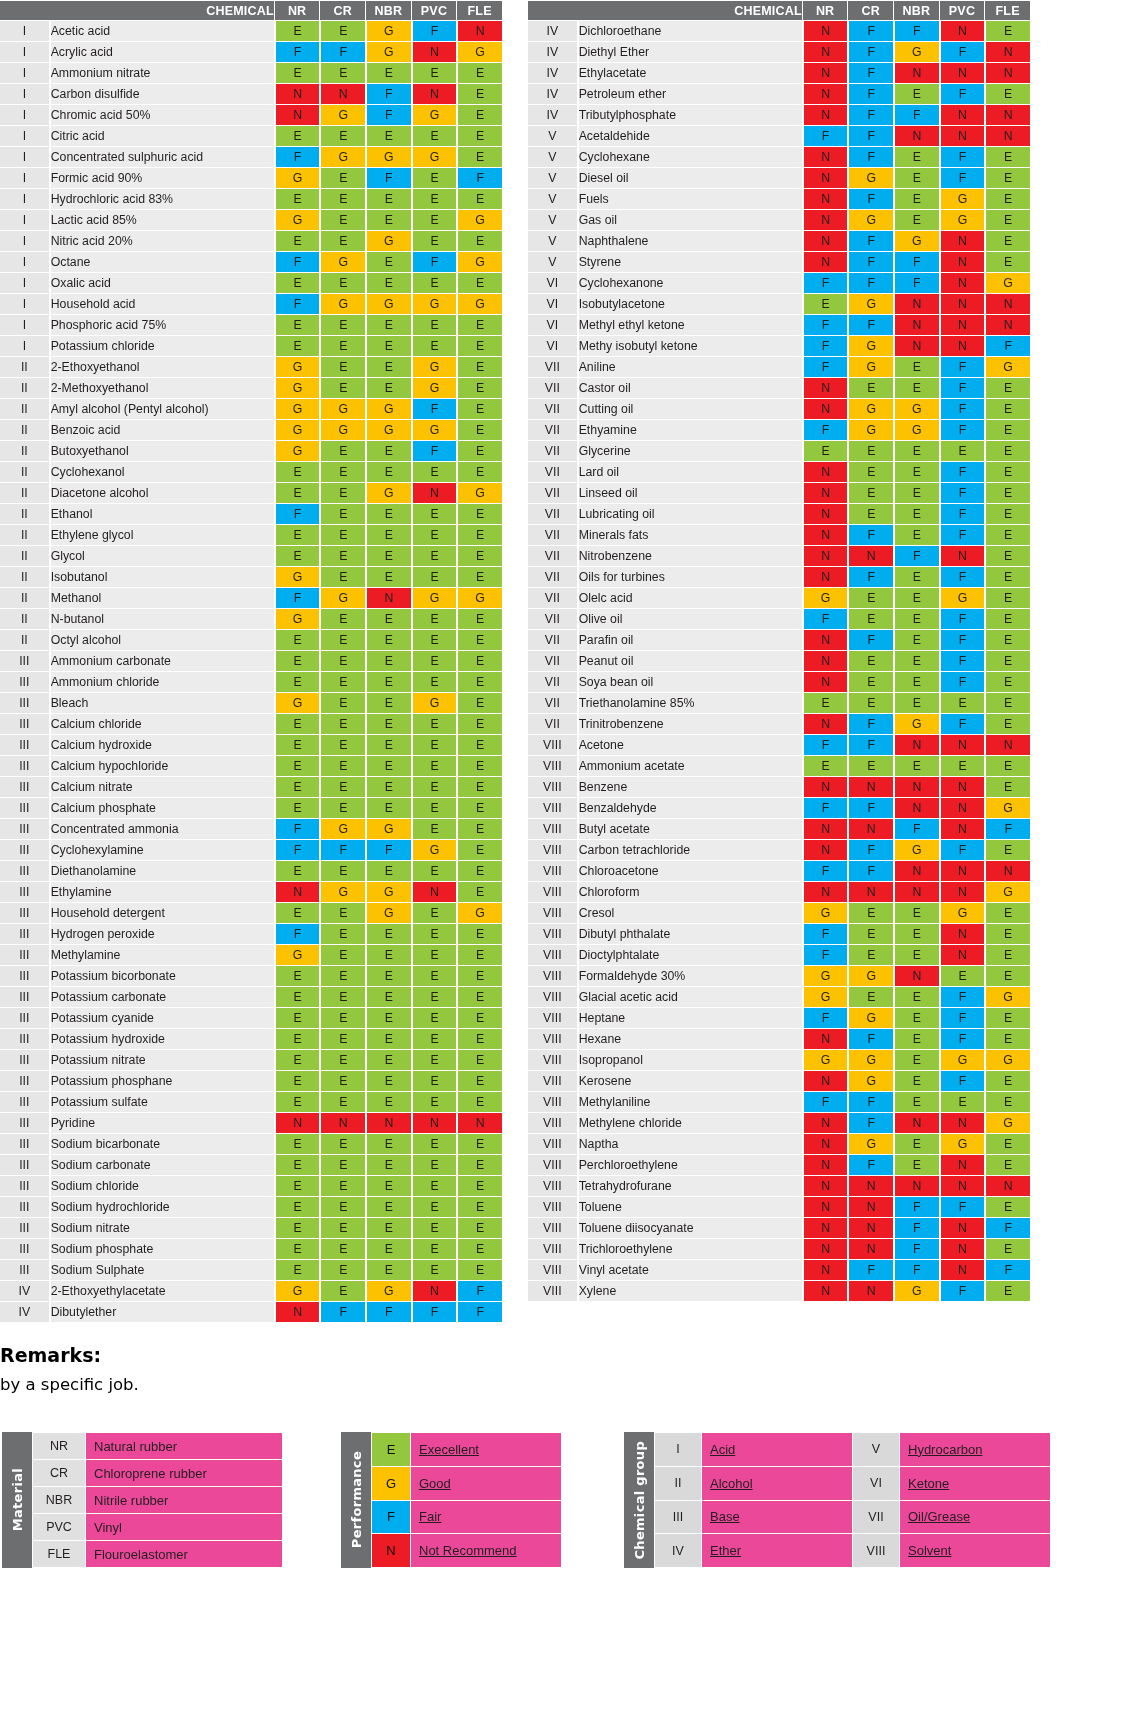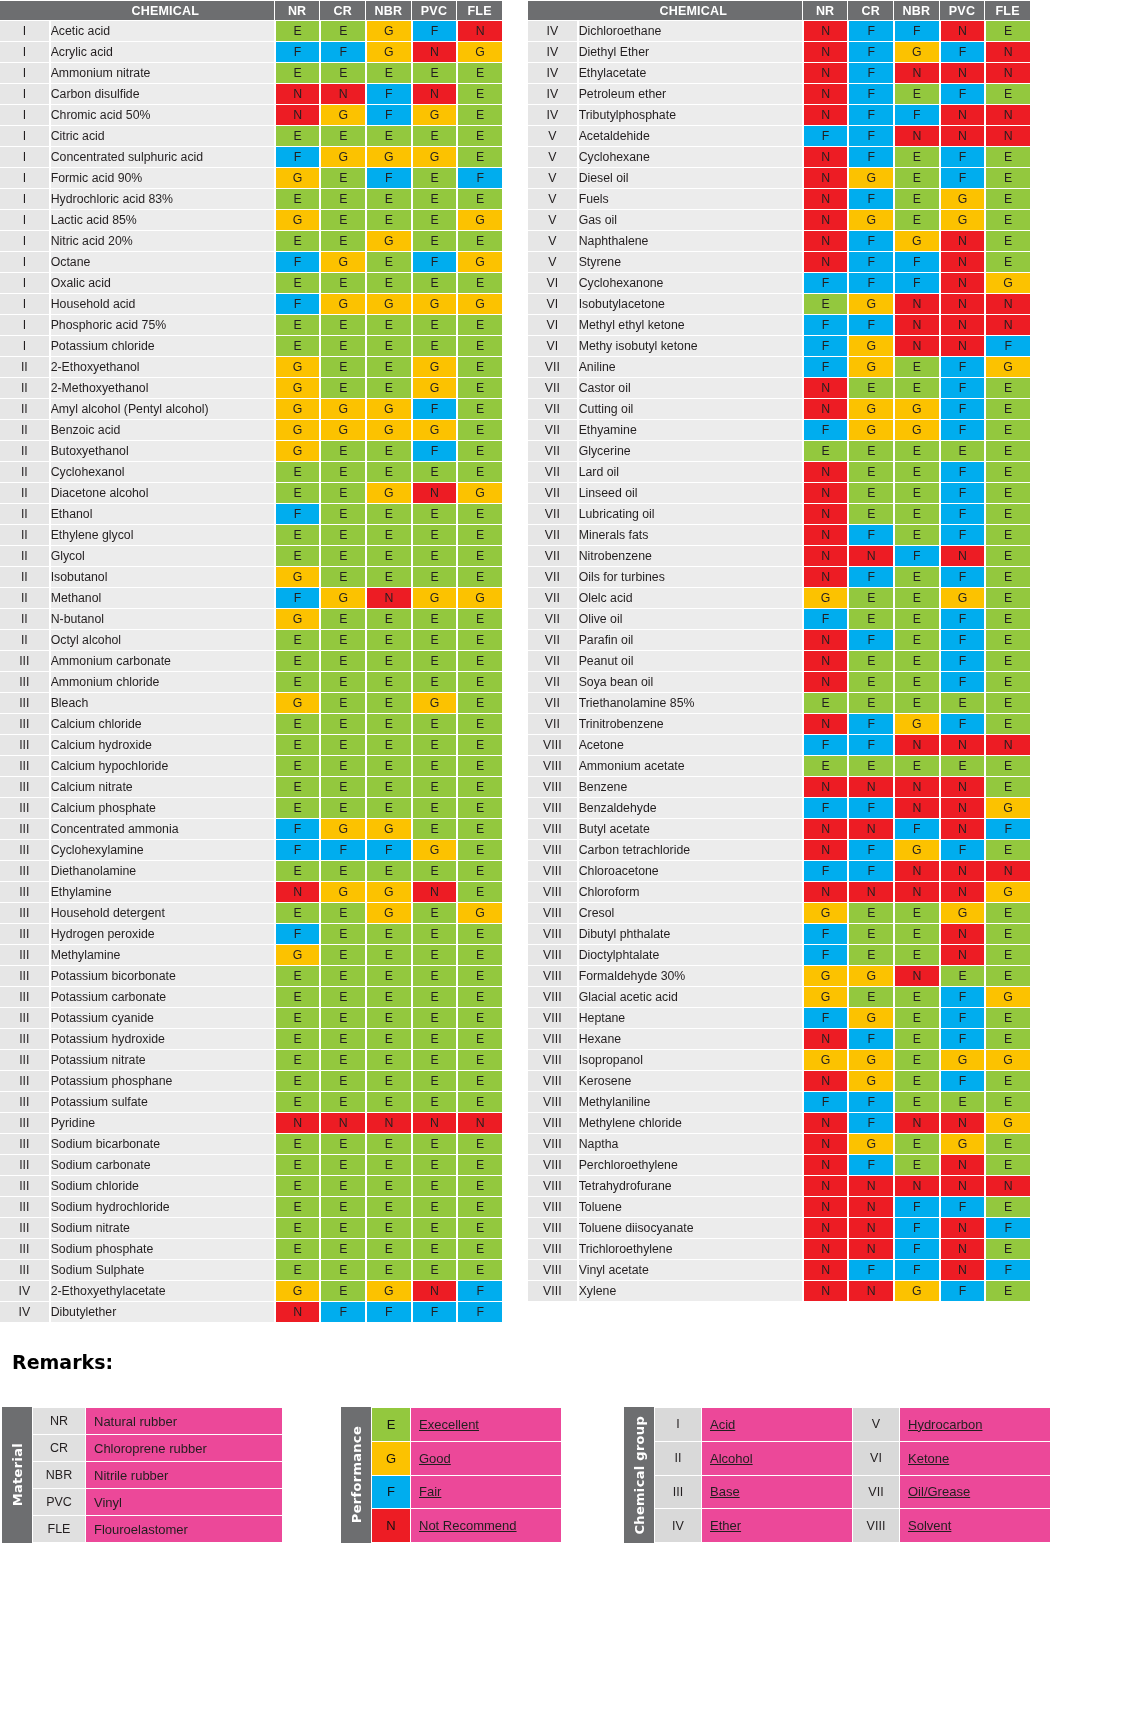--- a/index.html
+++ b/index.html
@@ -23,36 +23,36 @@
     background: #6d6e70;
     color: #ffffff;
     font-size: 12.5px;
     font-weight: bold;
     height: 19px;
     padding: 0;
     text-align: center;
     letter-spacing: .2px;
   }
   table.ct thead th.h-blank { background: #6d6e70; }
-  table.ct thead th.h-chem { text-align: center; padding-left: 8px; }
+  table.ct thead th.h-chem { text-align: right; padding-left: 8px; }
   table.ct thead th.h-mat { border-left: 1px solid #ffffff; }
 
   table.ct tbody td { padding: 0; height: 20px; font-size: 12.3px; color: #231f20; }
   td.grp { background: #e6e6e6; text-align: center; font-size: 11.5px; }
   td.chem { background: #ececec; padding-left: 9px; border-left: 2px solid #ffffff; white-space: nowrap; overflow: hidden; }
   td.cell { text-align: center; font-size: 12.5px; color: #1a1a1a; border-left: 2px solid #ffffff; }
   td.cell.last { }
 
   .v-E { background: #93c83e; }
   .v-G { background: #fcc200; }
   .v-F { background: #00adee; }
   .v-N { background: #ed1c24; }
 
   
-  .remarks { margin-top: 28px; padding-left: 12px; }
+  .remarks { margin-top: 21px; padding-left: 0; }
   .remarks h2 {
     font-size: 19px; margin: 0 0 6px 0; color: #000;
     font-family: "DejaVu Sans", sans-serif; font-weight: bold;
   }
   .remarks p {
     margin: 0; font-size: 16.5px; line-height: 26px; color: #000;
     font-family: "DejaVu Sans", sans-serif;
   }
 
   
@@ -1241,20 +1241,21 @@
               <td class="cell v-E last">E</td>
             </tr>
           </tbody>
       </table>
     </div>
 
   </div>
 
   <div class="remarks">
     <h2>Remarks:</h2>
+    <p>by a specific job.</p>
   </div>
 
   <div class="legends">
 
     <div class="legend-block">
       <div class="lg-tab">
           <span>Material</span>
         </div>
       <table class="lg">
           <tbody id="lg-material">

